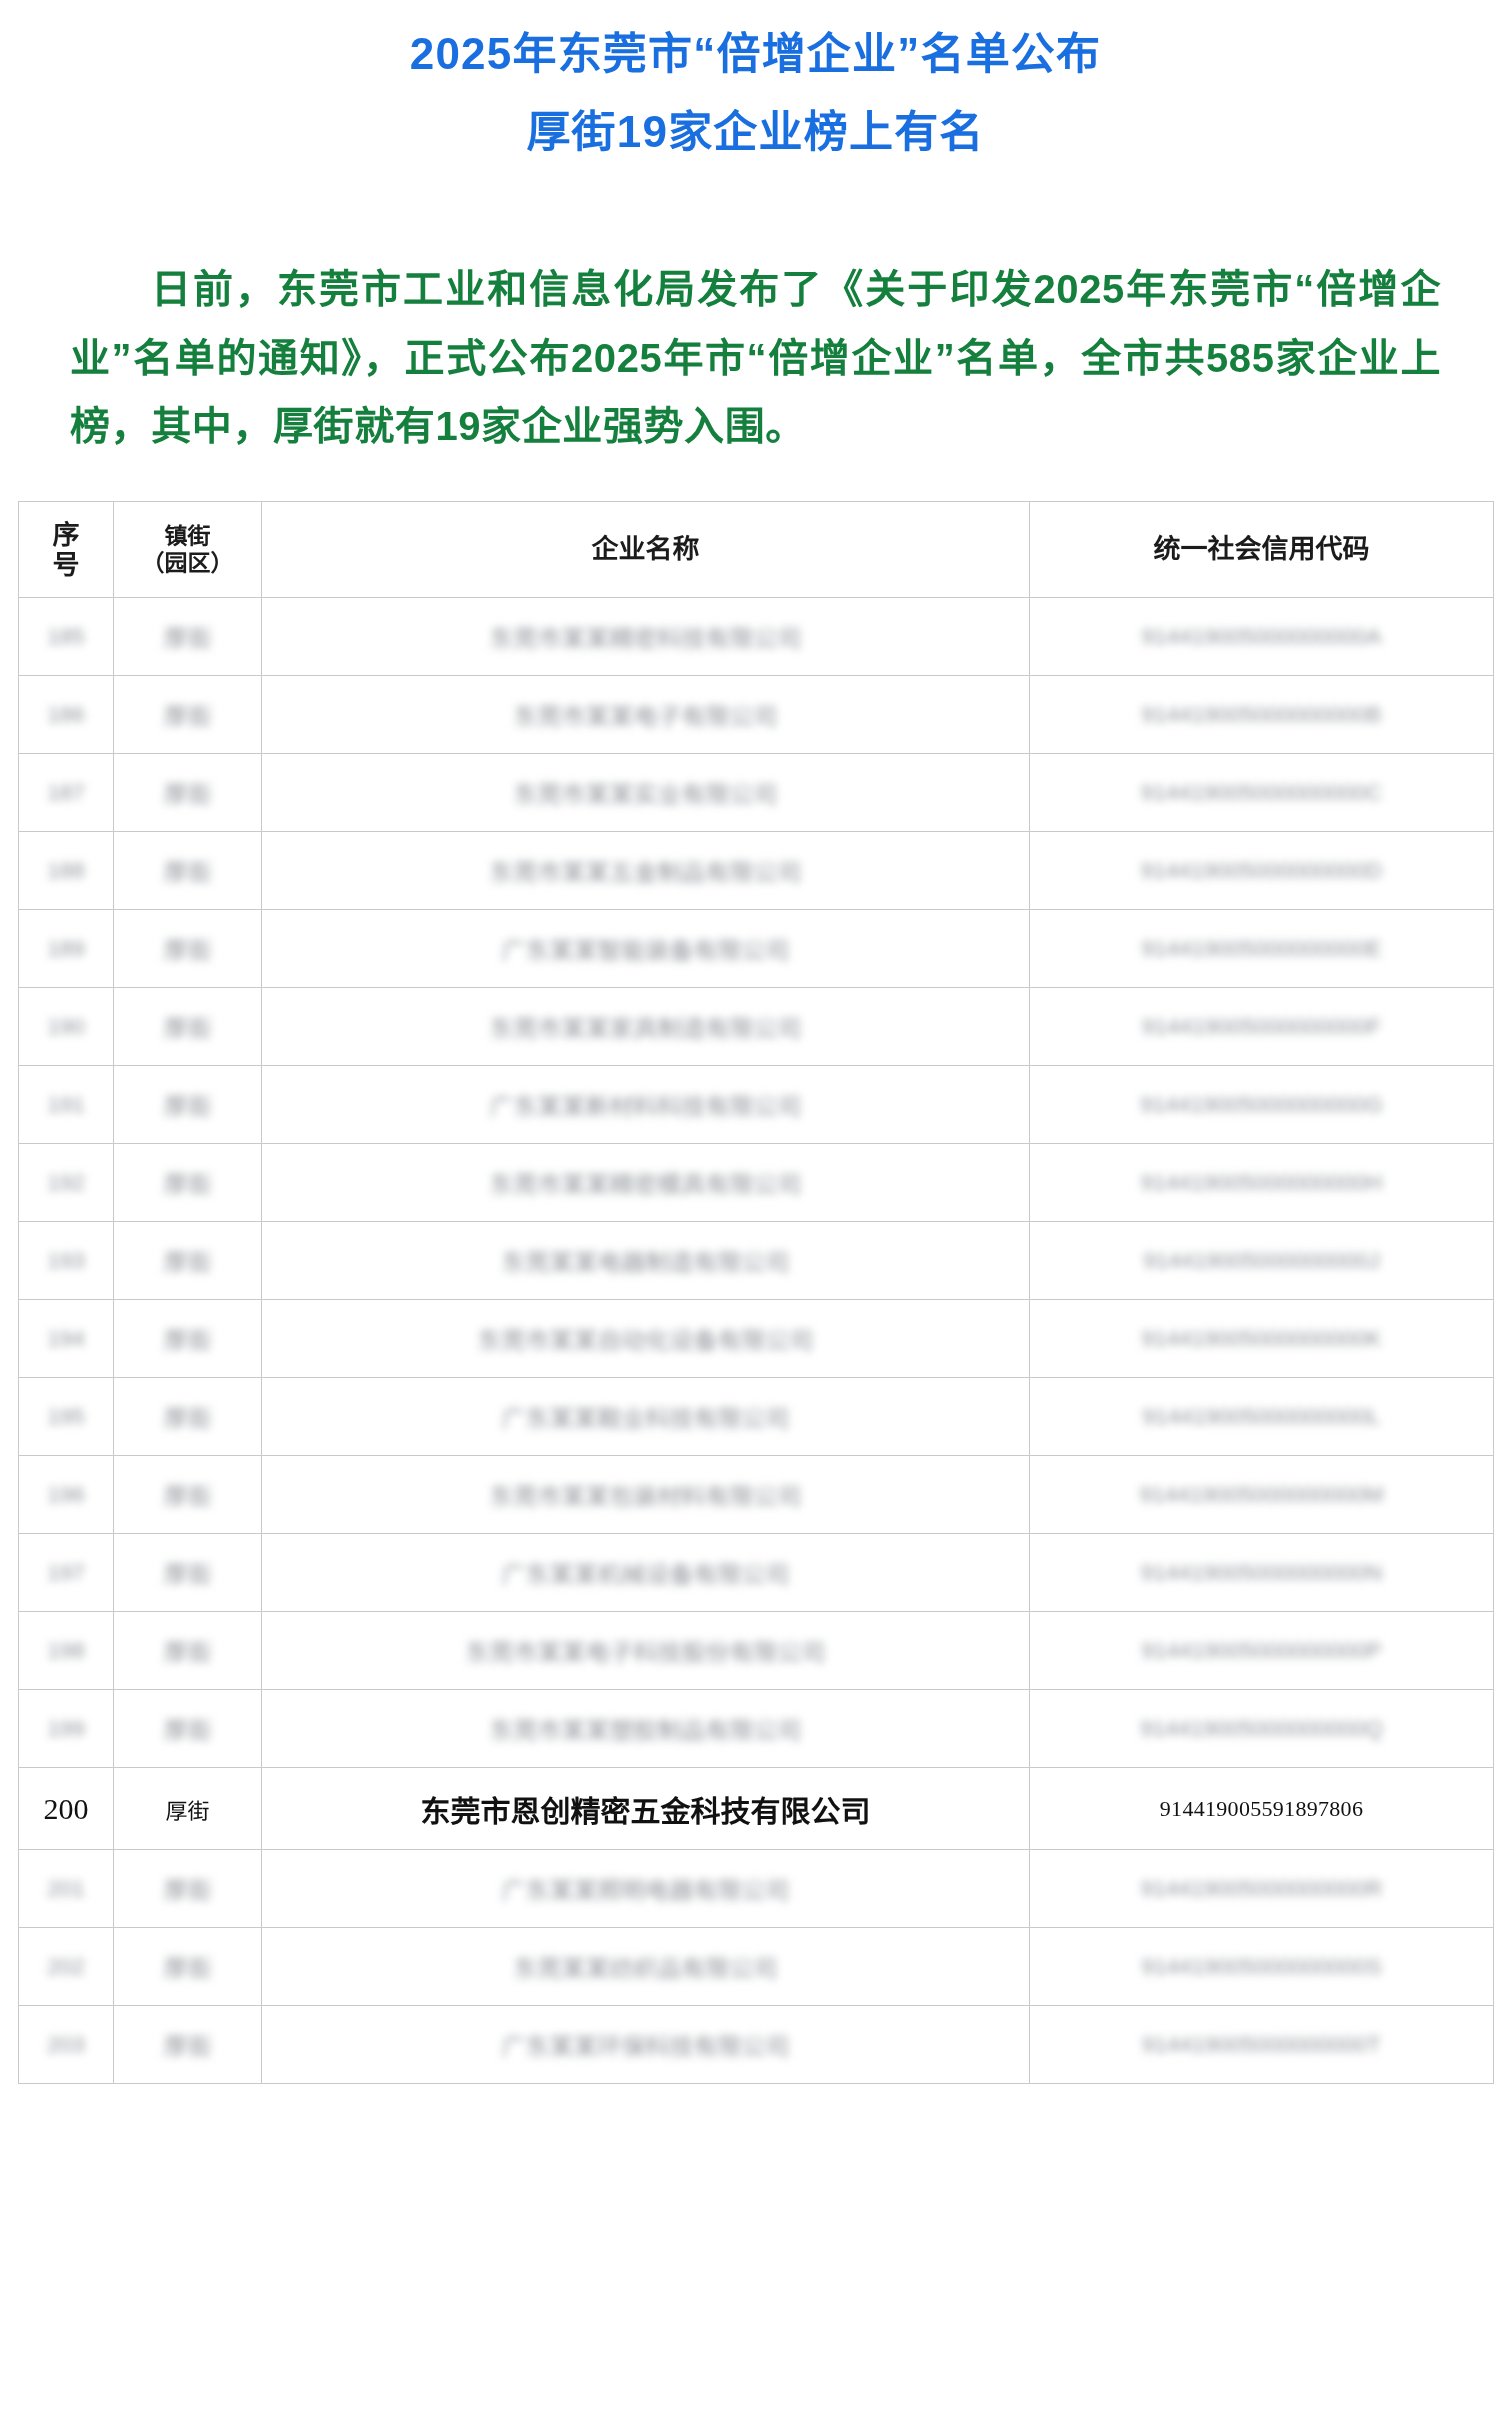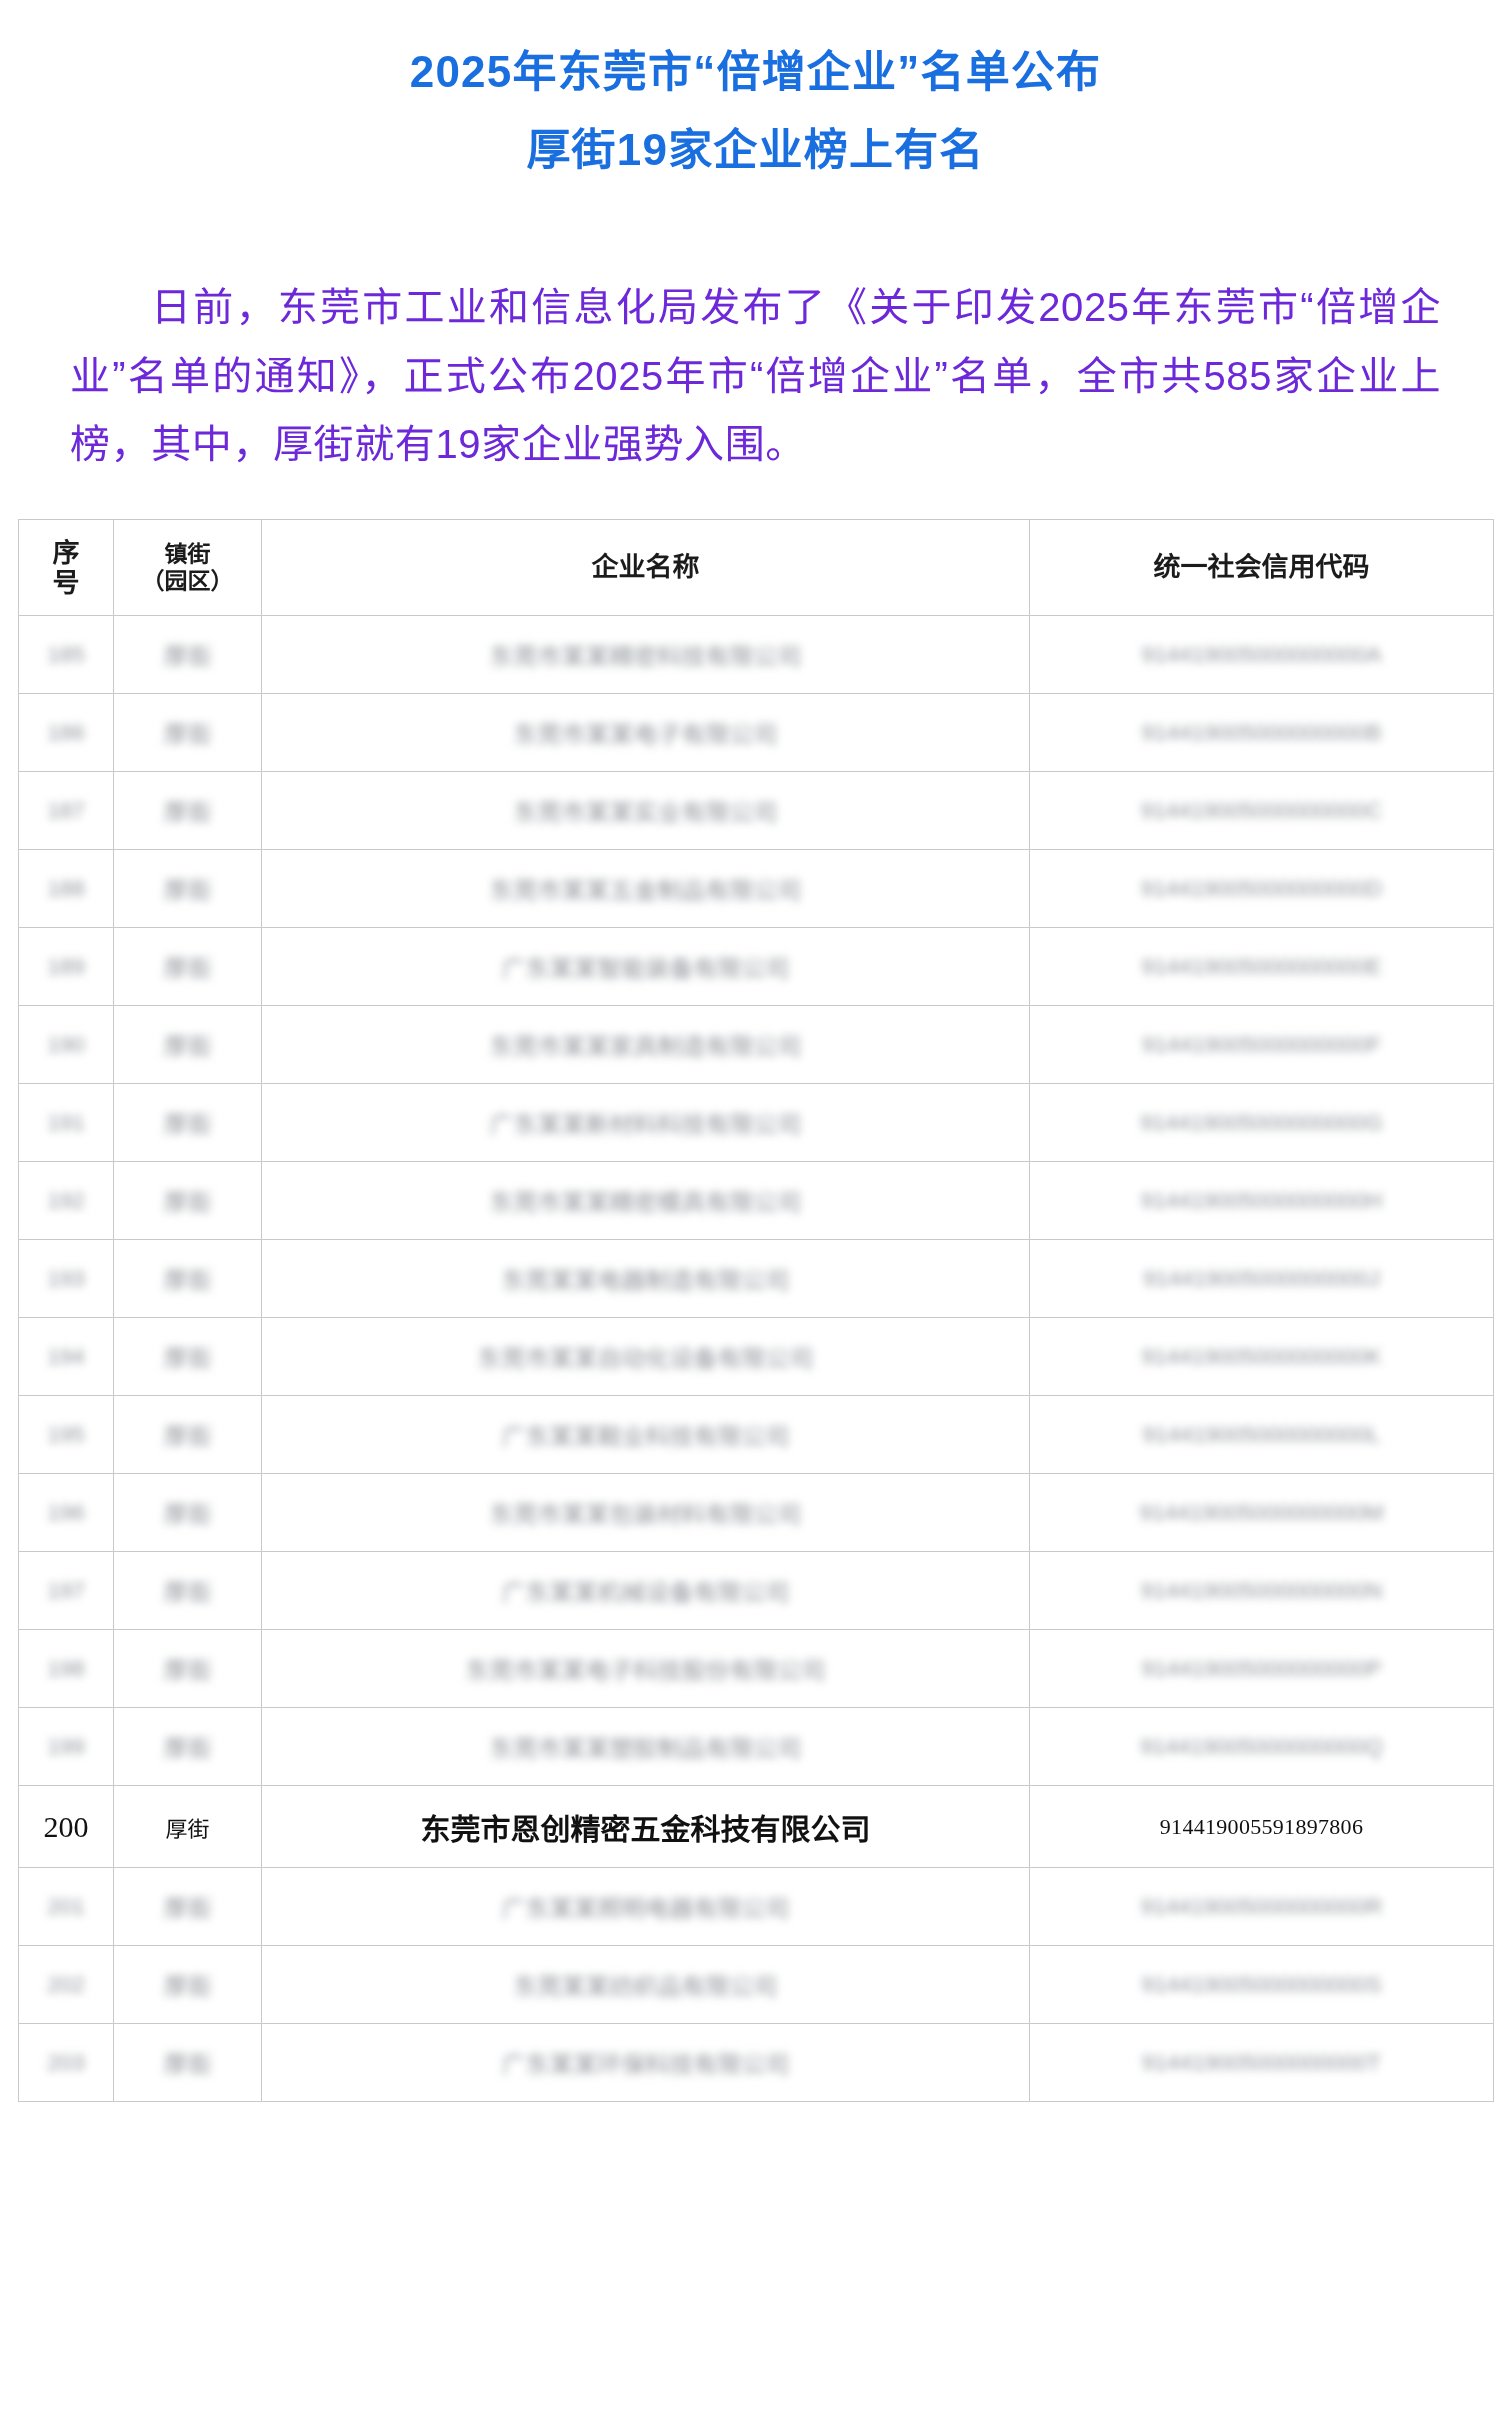--- a/index.html
+++ b/index.html
@@ -16,45 +16,45 @@
     -webkit-font-smoothing: antialiased;
   }
   .page {
     width: 1511px;
     box-sizing: border-box;
     padding: 0;
     position: relative;
   }
   
   .title-block {
-    padding-top: 38px;
+    padding-top: 20px;
     text-align: center;
   }
   .title-line {
     color: #1a6fe0;
     font-weight: 700;
     font-size: 44px;
     line-height: 1.55;
     letter-spacing: 1.2px;
   }
   .title-line.second {
     margin-top: 9.5px;
     text-align: center;
   }
   
   .body-block {
     margin: 89px 70px 0 70px;
   }
   .para {
     font-size: 40px;
     line-height: 1.72;
-    color: #6d28d9;
+    color: #15803d;
     text-align: justify;
     text-indent: 81px;
-    font-weight: 400;
+    font-weight: 700;
     letter-spacing: 0.6px;
   }
   
   .table-wrap {
     margin: 25px 18px 0 18px;
     position: relative;
   }
   table.list {
     border-collapse: collapse;
     width: 1476px;

